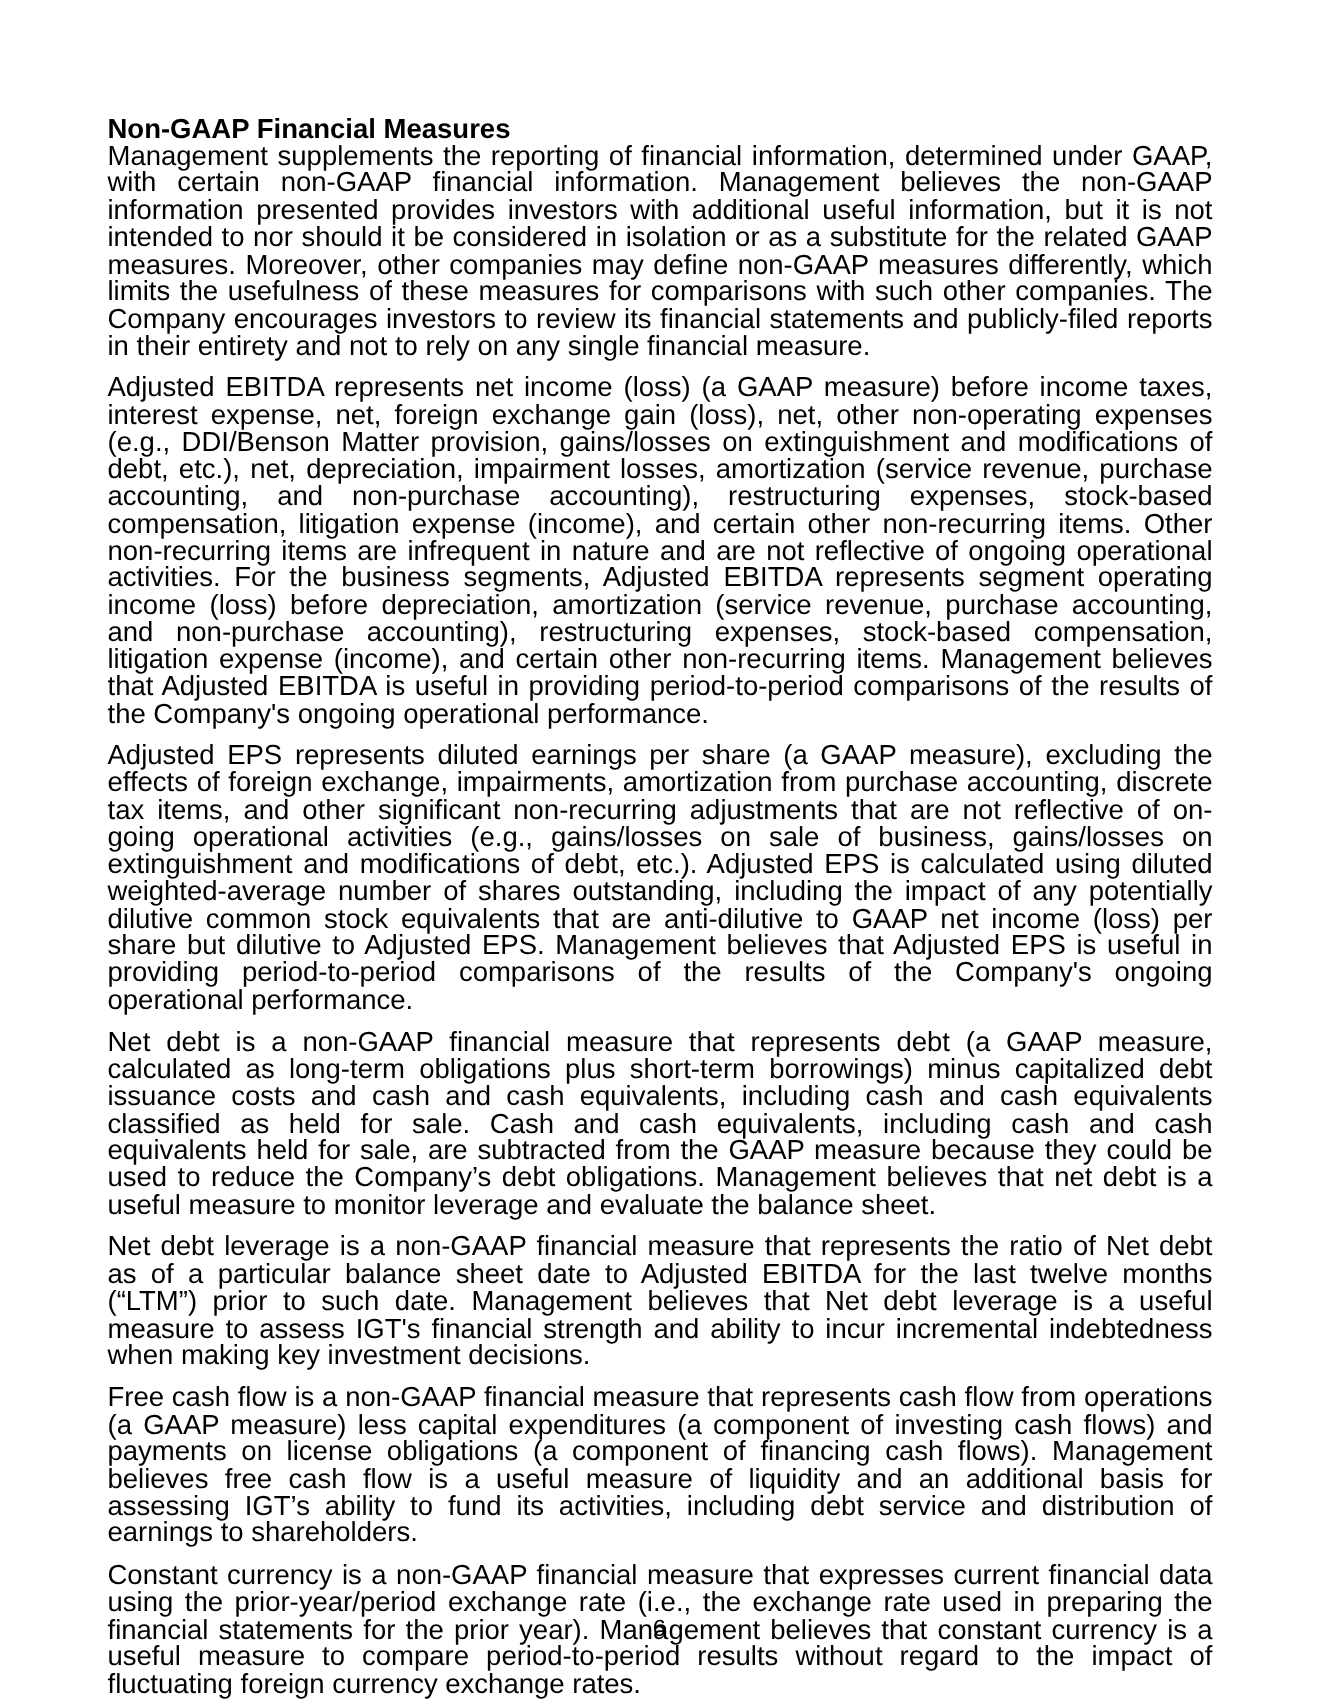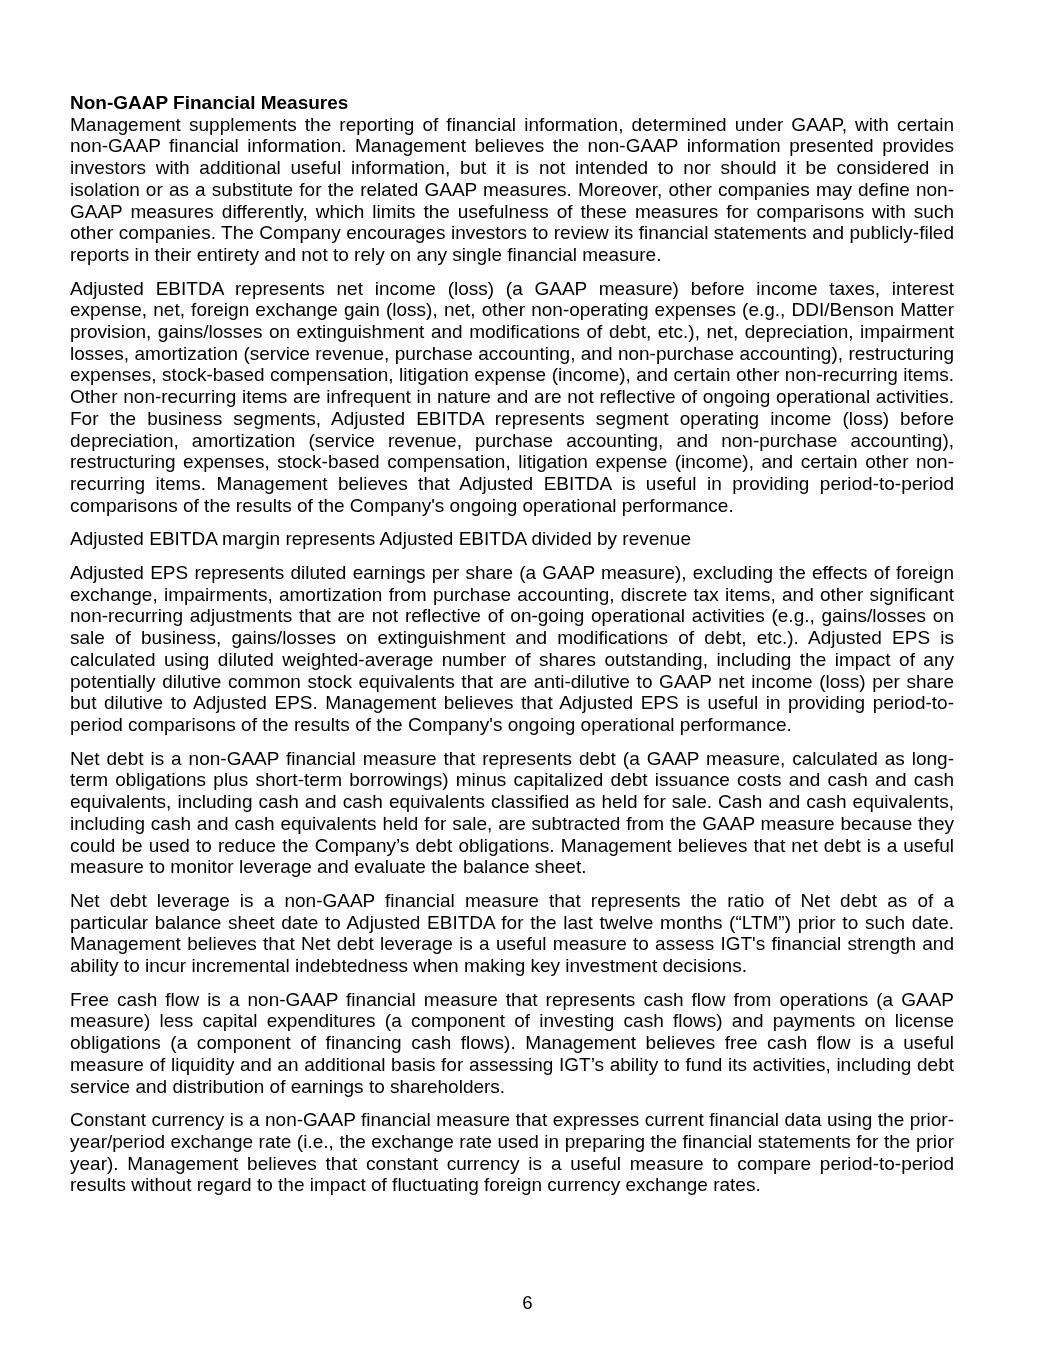--- a/index.html
+++ b/index.html
@@ -12,24 +12,24 @@
     position: relative;
     width: 1055px;
     height: 1365px;
     background: #ffffff;
     color: #000000;
     font-family: "Liberation Sans", sans-serif;
     overflow: hidden;
   }
   .content {
     position: absolute;
-    left: 70px;
+    left: 86px;
     top: 92px;
     width: 884px;
-    font-size: 19px;
+    font-size: 22px;
     line-height: 21.7px;
   }
   .heading {
     font-weight: bold;
     text-align: left;
   }
   .para {
     margin-top: 12px;
     text-align: justify;
   }
@@ -47,21 +47,20 @@
   }
 </style>
 </head>
 <body>
 
 <div class="page">
   <div class="content">
     <div class="heading">Non-GAAP Financial Measures</div>
     <p class="para">Management supplements the reporting of financial information, determined under GAAP, with certain non-GAAP financial information. Management believes the non-GAAP information presented provides investors with additional useful information, but it is not intended to nor should it be considered in isolation or as a substitute for the related GAAP measures. Moreover, other companies may define non-GAAP measures differently, which limits the usefulness of these measures for comparisons with such other companies. The Company encourages investors to review its financial statements and publicly-filed reports in their entirety and not to rely on any single financial measure.</p>
     <p class="para">Adjusted EBITDA represents net income (loss) (a GAAP measure) before income taxes, interest expense, net, foreign exchange gain (loss), net, other non-operating expenses (e.g., DDI/Benson Matter provision, gains/losses on extinguishment and modifications of debt, etc.), net, depreciation, impairment losses, amortization (service revenue, purchase accounting, and non-purchase accounting), restructuring expenses, stock-based compensation, litigation expense (income), and certain other non-recurring items. Other non-recurring items are infrequent in nature and are not reflective of ongoing operational activities. For the business segments, Adjusted EBITDA represents segment operating income (loss) before depreciation, amortization (service revenue, purchase accounting, and non-purchase accounting), restructuring expenses, stock-based compensation, litigation expense (income), and certain other non-recurring items. Management believes that Adjusted EBITDA is useful in providing period-to-period comparisons of the results of the Company's ongoing operational performance.</p>
-    <p class="para">Adjusted EBITDA margin represents Adjusted EBITDA divided by revenue</p>
     <p class="para">Adjusted EPS represents diluted earnings per share (a GAAP measure), excluding the effects of foreign exchange, impairments, amortization from purchase accounting, discrete tax items, and other significant non-recurring adjustments that are not reflective of on-going operational activities (e.g., gains/losses on sale of business, gains/losses on extinguishment and modifications of debt, etc.). Adjusted EPS is calculated using diluted weighted-average number of shares outstanding, including the impact of any potentially dilutive common stock equivalents that are anti-dilutive to GAAP net income (loss) per share but dilutive to Adjusted EPS. Management believes that Adjusted EPS is useful in providing period-to-period comparisons of the results of the Company's ongoing operational performance.</p>
     <p class="para">Net debt is a non-GAAP financial measure that represents debt (a GAAP measure, calculated as long-term obligations plus short-term borrowings) minus capitalized debt issuance costs and cash and cash equivalents, including cash and cash equivalents classified as held for sale. Cash and cash equivalents, including cash and cash equivalents held for sale, are subtracted from the GAAP measure because they could be used to reduce the Company’s debt obligations. Management believes that net debt is a useful measure to monitor leverage and evaluate the balance sheet.</p>
     <p class="para">Net debt leverage is a non-GAAP financial measure that represents the ratio of Net debt as of a particular balance sheet date to Adjusted EBITDA for the last twelve months (“LTM”) prior to such date. Management believes that Net debt leverage is a useful measure to assess IGT's financial strength and ability to incur incremental indebtedness when making key investment decisions.</p>
     <p class="para">Free cash flow is a non-GAAP financial measure that represents cash flow from operations (a GAAP measure) less capital expenditures (a component of investing cash flows) and payments on license obligations (a component of financing cash flows). Management believes free cash flow is a useful measure of liquidity and an additional basis for assessing IGT’s ability to fund its activities, including debt service and distribution of earnings to shareholders.</p>
     <p class="para">Constant currency is a non-GAAP financial measure that expresses current financial data using the prior-year/period exchange rate (i.e., the exchange rate used in preparing the financial statements for the prior year). Management believes that constant currency is a useful measure to compare period-to-period results without regard to the impact of fluctuating foreign currency exchange rates.</p>
   </div>
   <div class="page-number">6</div>
 </div>
 
 </body></html>

